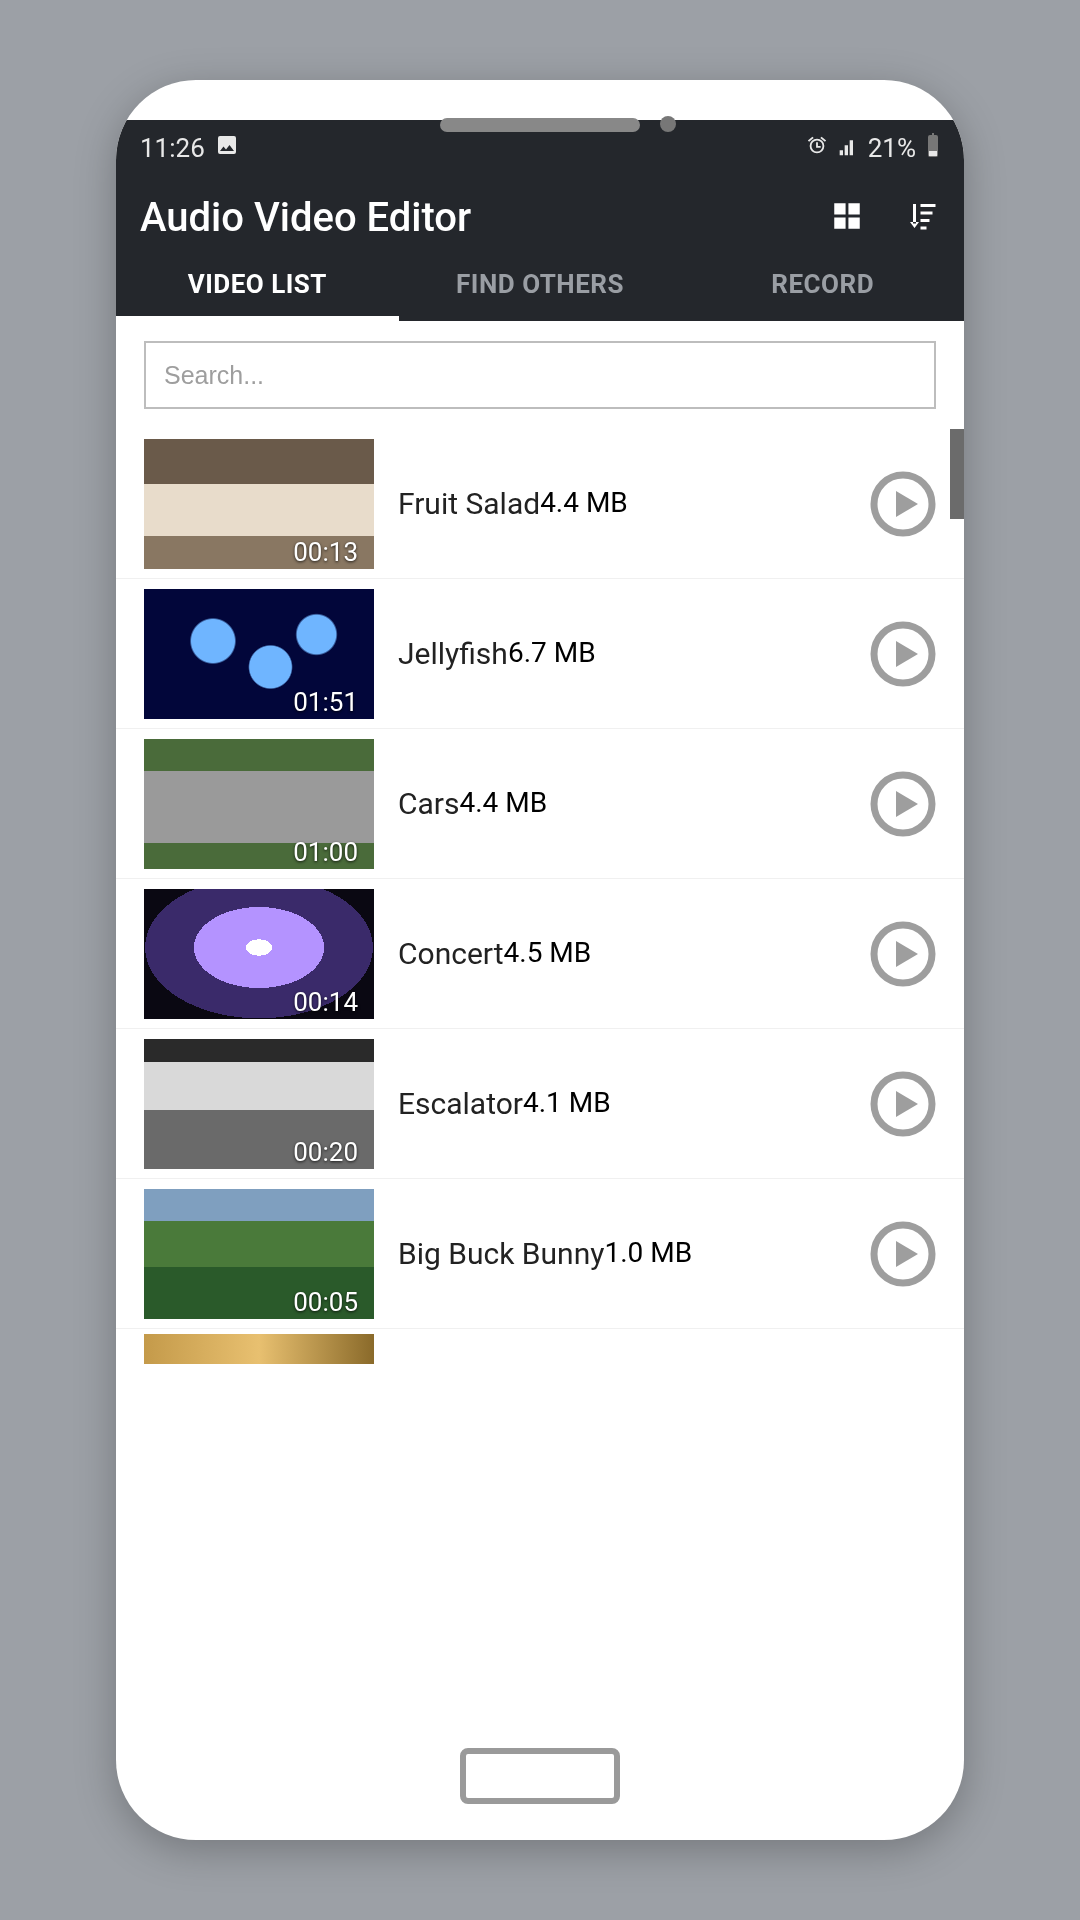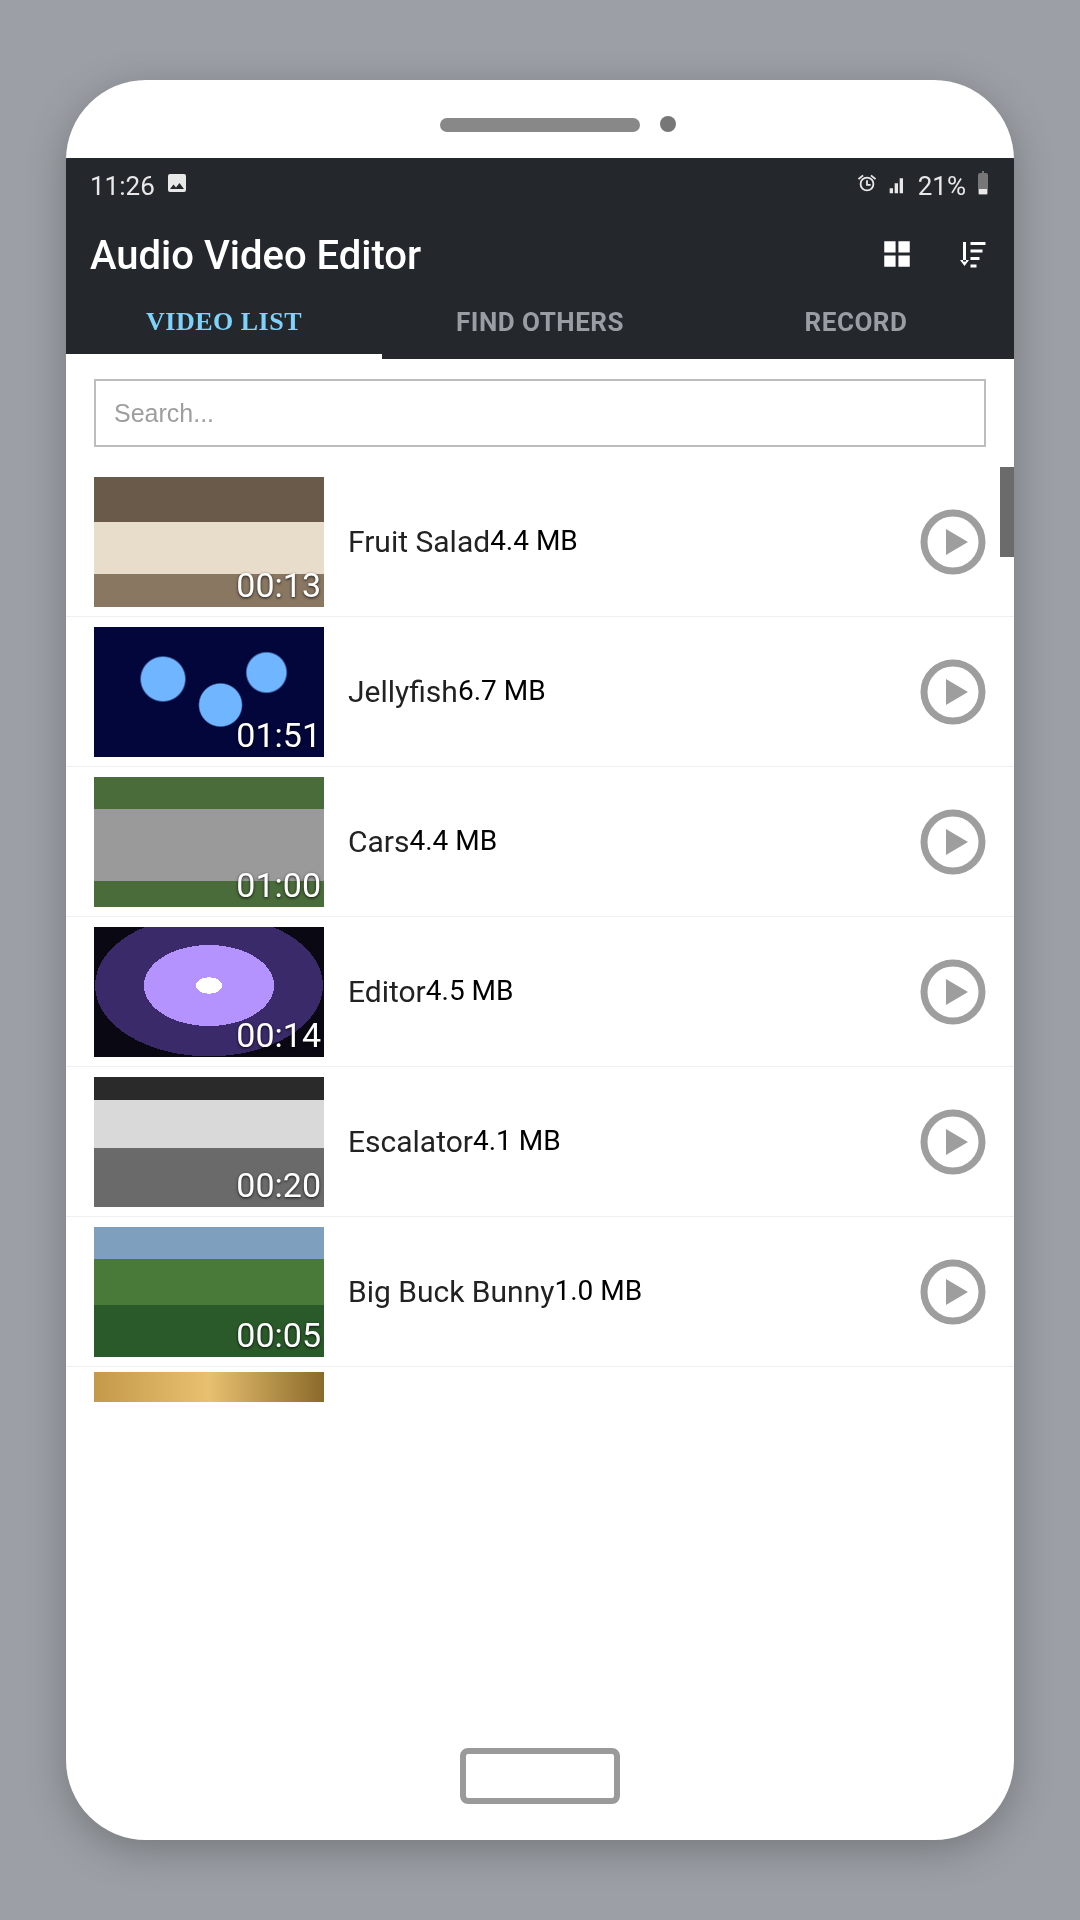--- a/index.html
+++ b/index.html
@@ -6,28 +6,28 @@
   body {
     background: #9ca0a6;
     width: 1080px;
     height: 1920px;
     font-family: Roboto, Arial, sans-serif;
     display: flex;
     align-items: center;
     justify-content: center;
   }
   .device {
-    width: 948px;
+    width: 848px;
     height: 1760px;
     background: #fff;
     border-radius: 80px;
     box-shadow: 0 10px 40px rgba(0,0,0,0.25);
     position: relative;
     overflow: hidden;
-    padding-top: 78px;
+    padding-top: 40px;
     padding-bottom: 110px;
   }
   .speaker {
     position: absolute;
     top: 38px;
     left: 50%;
     transform: translateX(-50%);
     width: 200px;
     height: 14px;
     background: #888;
@@ -102,23 +102,22 @@
     align-items: center;
     justify-content: center;
     color: #9a9ea4;
     font-size: 26px;
     font-weight: 700;
     letter-spacing: 0.5px;
     cursor: pointer;
     border-bottom: 5px solid transparent;
   }
   .tab.active {
-    color: #7dd3fc;
+    color: #ffffff;
     border-bottom-color: #fff;
-    font-family: Liberation Serif, serif;
   }
   
   .search-wrap {
     padding: 20px 28px;
     background: #fff;
   }
   .search-input {
     width: 100%;
     height: 68px;
     border: 2px solid #bdbdbd;
@@ -153,24 +152,24 @@
   .thumb {
     width: 230px;
     height: 130px;
     flex: 0 0 230px;
     position: relative;
     overflow: hidden;
     background: #ccc;
   }
   .duration {
     position: absolute;
-    right: 3px;
+    right: 16px;
     bottom: 2px;
     color: #fff;
-    font-size: 34px;
+    font-size: 26px;
     text-shadow: 0 1px 3px rgba(0,0,0,0.8);
   }
   .meta {
     flex: 1;
     display: flex;
     flex-direction: row;
   }
   .title { font-size: 30px; color: #222; }
   .size { font-size: 28px; color: #000000; }
   .play-btn {
@@ -300,21 +299,21 @@
           <div class="play-btn"><svg viewBox="0 0 66 66">
               <circle cx="33" cy="33" r="29" fill="none" stroke="#9e9e9e" stroke-width="7"></circle>
               <path d="M26 20v26l22-13z" fill="#9e9e9e"></path>
             </svg></div>
         </div>
         <div class="item">
           <div class="thumb th-concert">
             <span class="duration">00:14</span>
           </div>
           <div class="meta">
-            <span class="title">Editor</span>
+            <span class="title">Concert</span>
             <span class="size">4.5 MB</span>
           </div>
           <div class="play-btn"><svg viewBox="0 0 66 66">
               <circle cx="33" cy="33" r="29" fill="none" stroke="#9e9e9e" stroke-width="7"></circle>
               <path d="M26 20v26l22-13z" fill="#9e9e9e"></path>
             </svg></div>
         </div>
         <div class="item">
           <div class="thumb th-escalator">
             <span class="duration">00:20</span>

